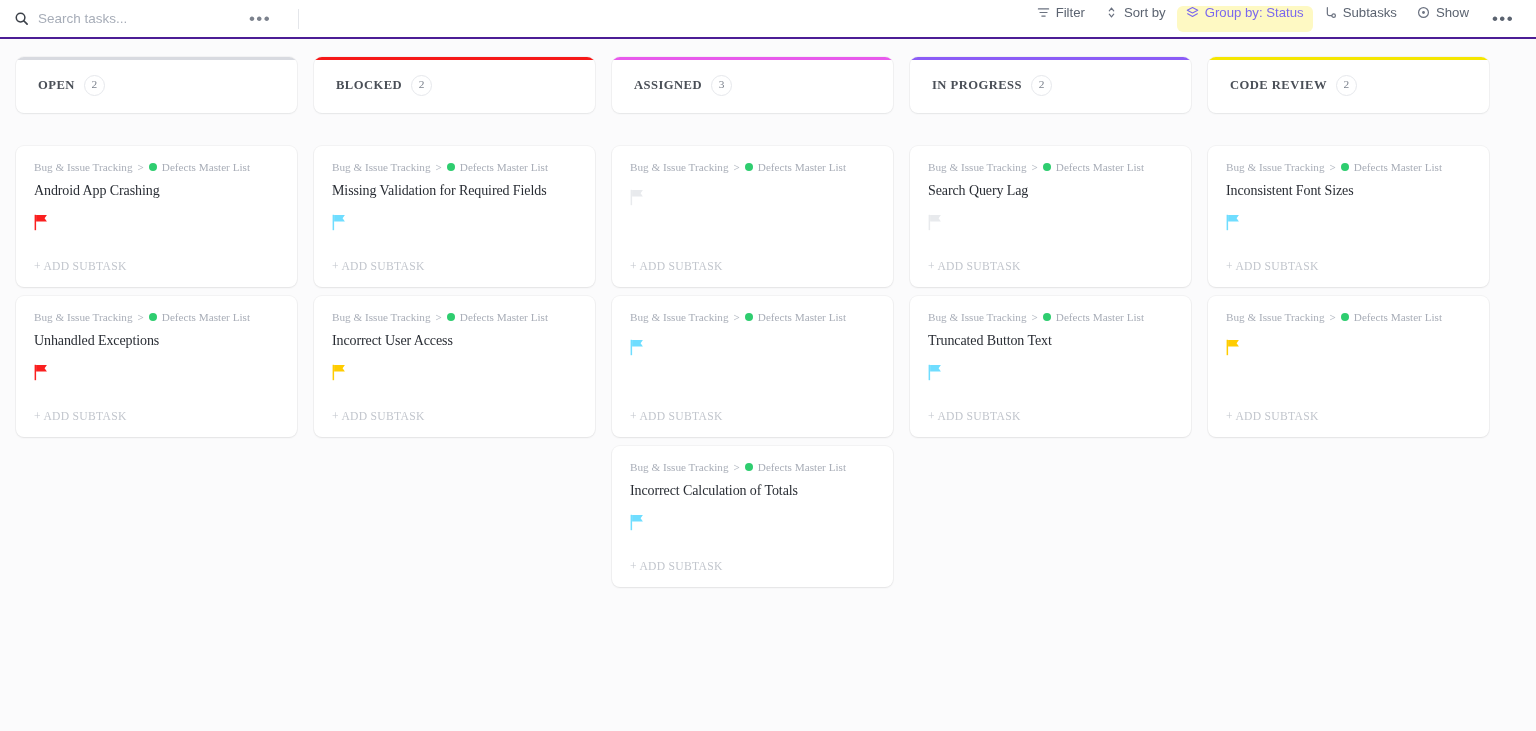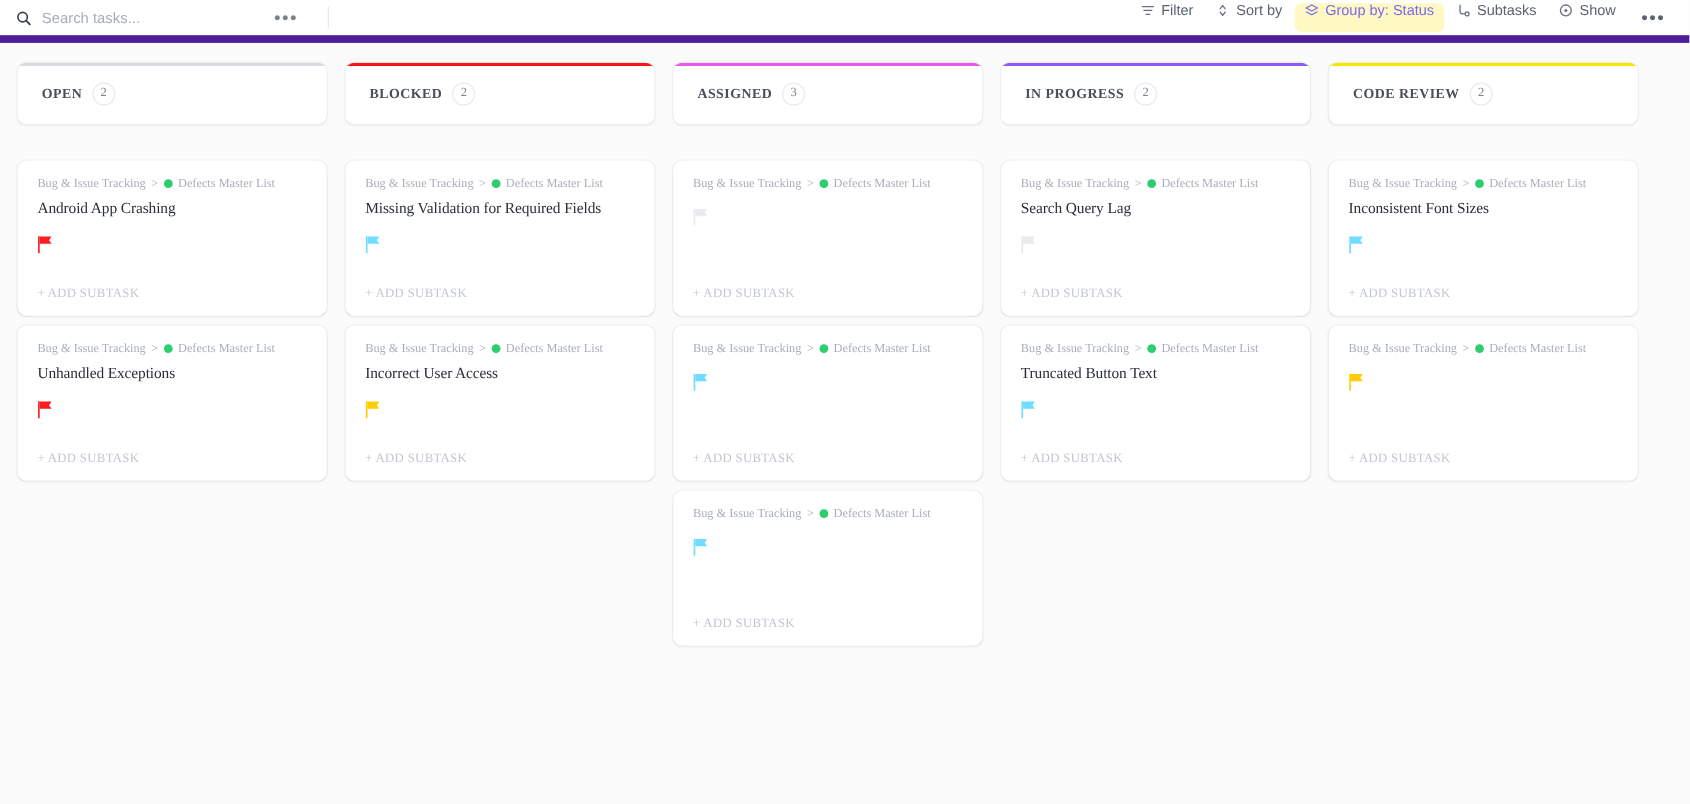--- a/index.html
+++ b/index.html
@@ -9,21 +9,21 @@
     height: 731px;
     background: #fbfbfc;
     font-family: "Liberation Sans", sans-serif;
     -webkit-font-smoothing: antialiased;
   }
 
   
   #toolbar {
     height: 39px;
     background: #ffffff;
-    border-bottom: 7px solid #4c1d95;
+    border-bottom: 2px solid #4c1d95;
     display: flex;
     align-items: center;
     padding: 0 16px 0 14px;
     position: relative;
   }
   #toolbar-left { display: flex; align-items: center; }
   #toolbar-right {
     display: flex;
     align-items: center;
     margin-left: auto;
@@ -426,20 +426,21 @@
           </div>
           <div class="card-subtask">+ ADD SUBTASK</div>
         </div>
         <div class="card">
           <div class="card-breadcrumb">
             <span>Bug &amp; Issue Tracking</span>
             <span class="bc-sep">&gt;</span>
             <span class="bc-dot"></span>
             <span>Defects Master List</span>
           </div>
+          <div class="card-title">Incorrect Calculation of Totals</div>
           <div class="card-flag-row">
             <svg class="flag" viewBox="0 0 15 17" fill="none">
               <rect x="0.6" y="0.8" width="1.5" height="15.4" fill="#6fddff"></rect>
               <path d="M2.1 1.1 H12.9 L10.6 4.3 L12.9 7.5 H2.1 Z" fill="#6fddff"></path>
             </svg>
           </div>
           <div class="card-subtask">+ ADD SUBTASK</div>
         </div>
       </div>
     </div>

